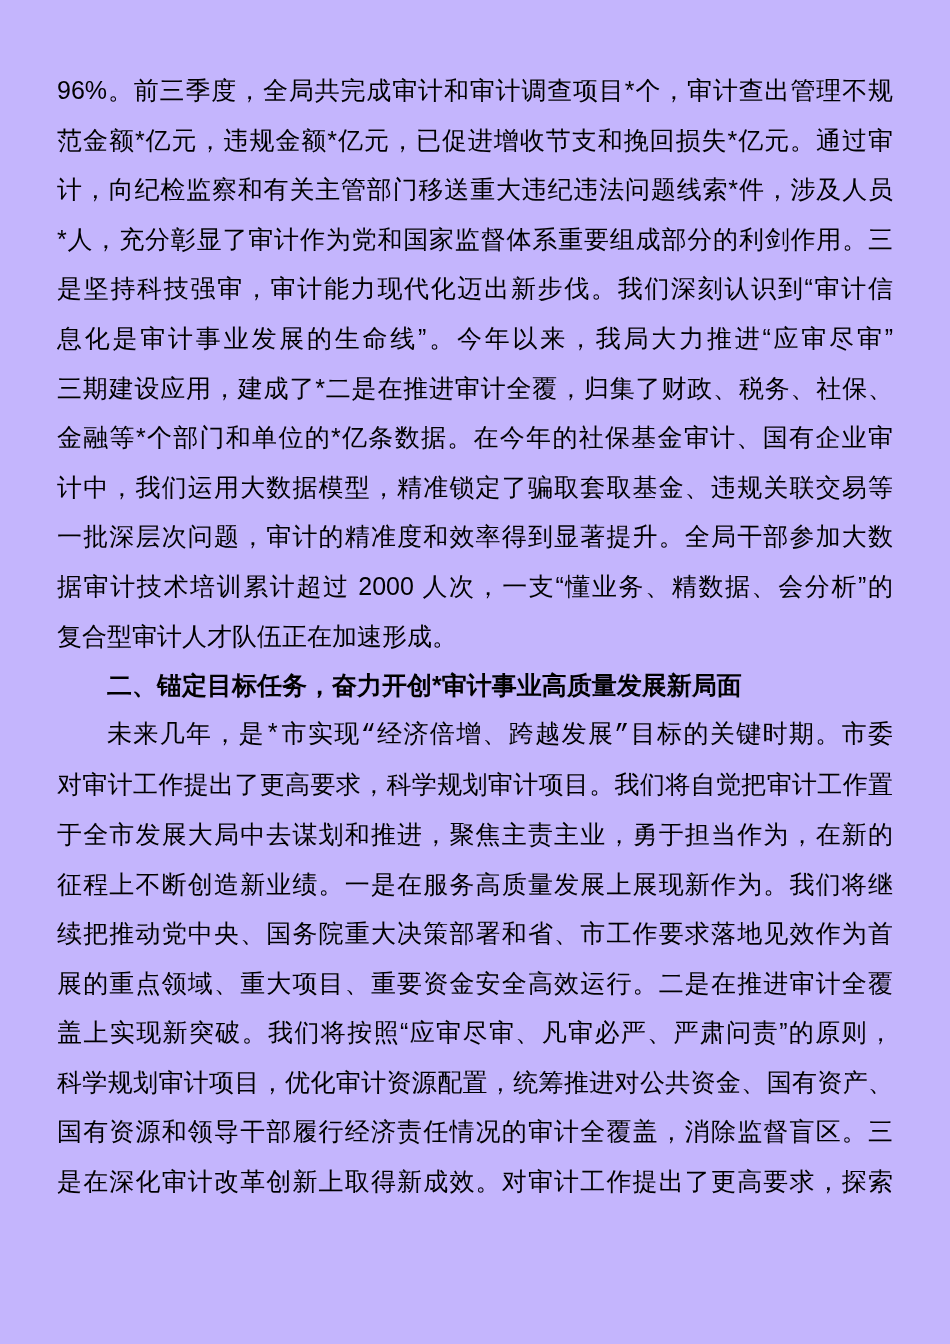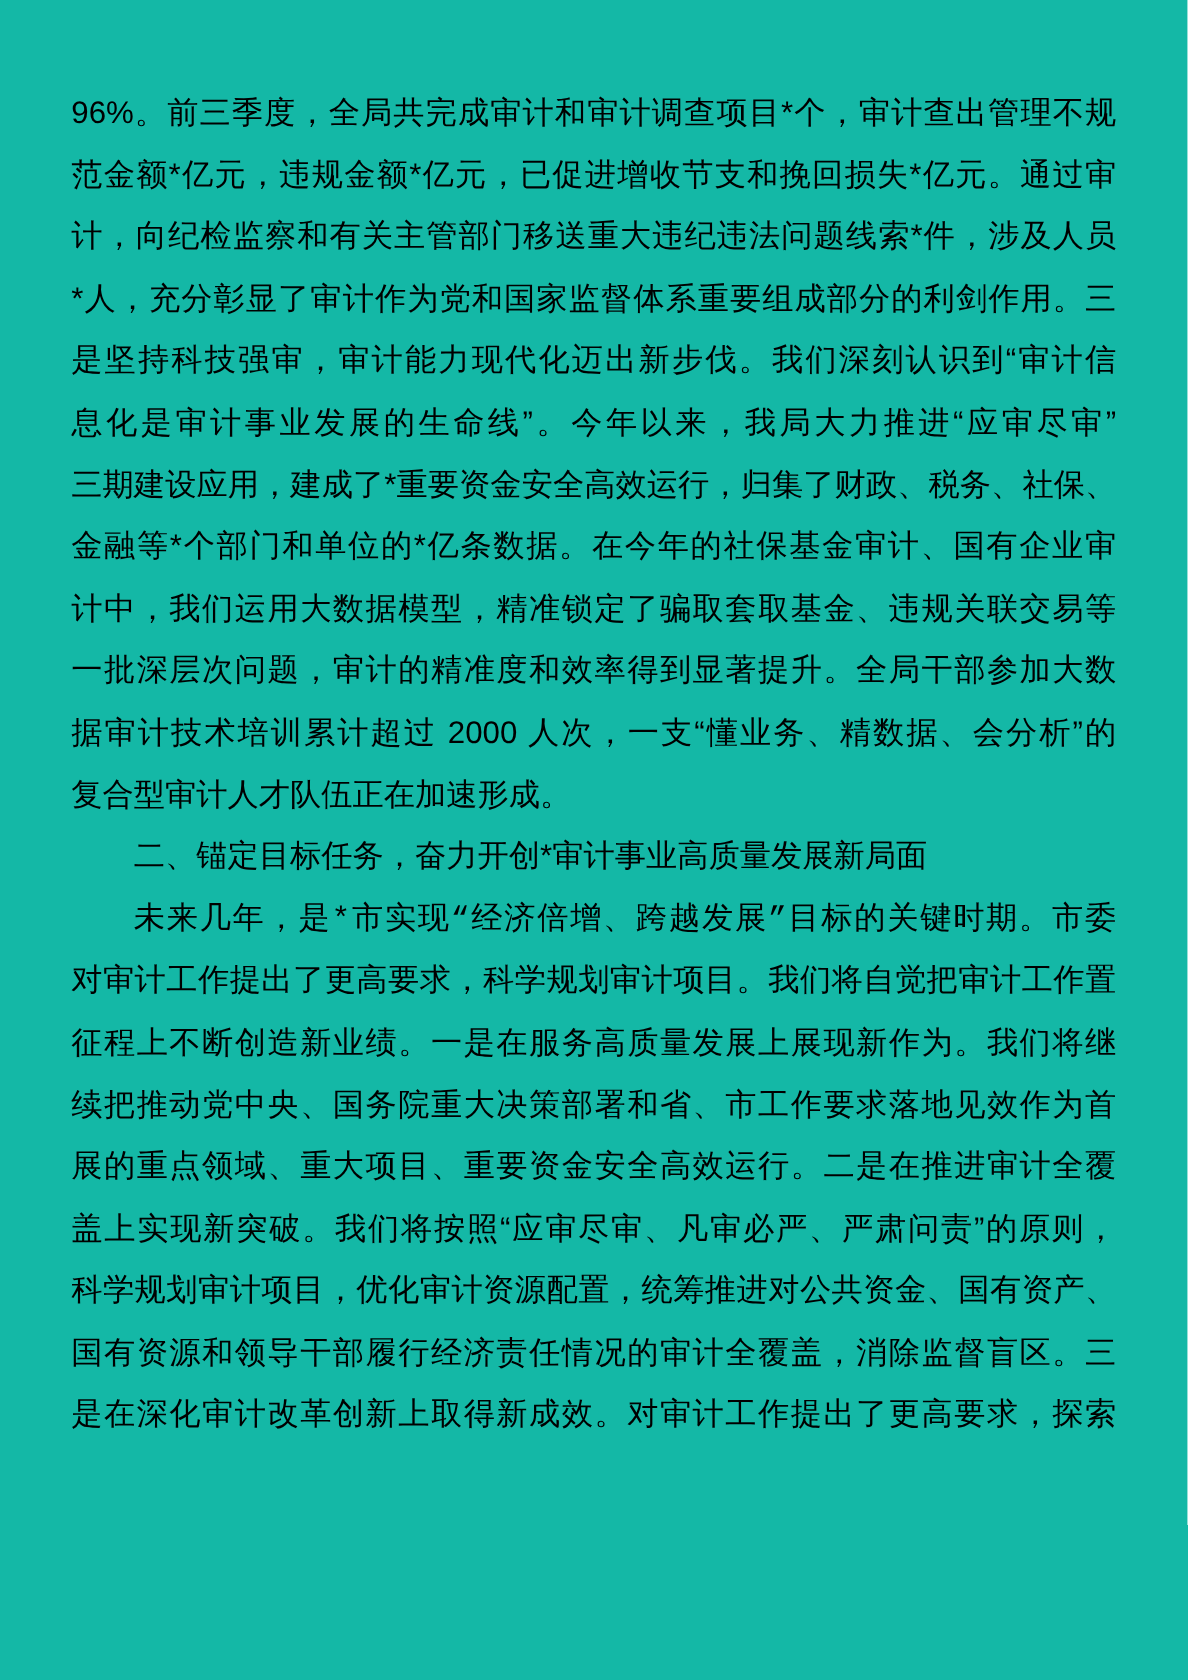--- a/index.html
+++ b/index.html
@@ -4,21 +4,21 @@
 <style>
   html, body {
     margin: 0;
     padding: 0;
     background: #ffffff;
   }
   .page {
     position: relative;
     width: 950px;
     height: 1344px;
-    background: #14b8a6;
+    background: #c4b5fd;
     box-sizing: border-box;
     padding: 66px 57px 0 57px;
     overflow: hidden;
     font-family: "Liberation Sans", "DejaVu Sans", sans-serif;
     color: #000000;
     font-size: 25px;
     line-height: 49.6px;
   }
   .textblock {
     width: 836px;
@@ -28,50 +28,51 @@
     overflow: hidden;
     text-align: justify;
     text-align-last: justify;
     letter-spacing: 0;
   }
   .line.para-end {
     text-align: center;
     text-align-last: left;
   }
   .line.heading {
-    font-weight: normal;
+    font-weight: bold;
     text-indent: 2em;
     text-align: center;
     text-align-last: left;
   }
   .line.first-indent {
     text-indent: 2em;
     font-family: Liberation Mono, monospace;
   }
 </style>
 </head>
 <body>
 
 <div class="page">
   <div class="textblock">
     <div class="line">96%。前三季度，全局共完成审计和审计调查项目*个，审计查出管理不规</div>
     <div class="line">范金额*亿元，违规金额*亿元，已促进增收节支和挽回损失*亿元。通过审</div>
     <div class="line">计，向纪检监察和有关主管部门移送重大违纪违法问题线索*件，涉及人员</div>
     <div class="line">*人，充分彰显了审计作为党和国家监督体系重要组成部分的利剑作用。三</div>
     <div class="line">是坚持科技强审，审计能力现代化迈出新步伐。我们深刻认识到“审计信</div>
     <div class="line">息化是审计事业发展的生命线”。今年以来，我局大力推进“应审尽审”</div>
-    <div class="line">三期建设应用，建成了*重要资金安全高效运行，归集了财政、税务、社保、</div>
+    <div class="line">三期建设应用，建成了*二是在推进审计全覆，归集了财政、税务、社保、</div>
     <div class="line">金融等*个部门和单位的*亿条数据。在今年的社保基金审计、国有企业审</div>
     <div class="line">计中，我们运用大数据模型，精准锁定了骗取套取基金、违规关联交易等</div>
     <div class="line">一批深层次问题，审计的精准度和效率得到显著提升。全局干部参加大数</div>
     <div class="line">据审计技术培训累计超过 2000 人次，一支“懂业务、精数据、会分析”的</div>
     <div class="line para-end">复合型审计人才队伍正在加速形成。</div>
     <div class="line heading">二、锚定目标任务，奋力开创*审计事业高质量发展新局面</div>
     <div class="line first-indent">未来几年，是*市实现“经济倍增、跨越发展”目标的关键时期。市委</div>
     <div class="line">对审计工作提出了更高要求，科学规划审计项目。我们将自觉把审计工作置</div>
+    <div class="line">于全市发展大局中去谋划和推进，聚焦主责主业，勇于担当作为，在新的</div>
     <div class="line">征程上不断创造新业绩。一是在服务高质量发展上展现新作为。我们将继</div>
     <div class="line">续把推动党中央、国务院重大决策部署和省、市工作要求落地见效作为首</div>
     <div class="line">展的重点领域、重大项目、重要资金安全高效运行。二是在推进审计全覆</div>
     <div class="line">盖上实现新突破。我们将按照“应审尽审、凡审必严、严肃问责”的原则，</div>
     <div class="line">科学规划审计项目，优化审计资源配置，统筹推进对公共资金、国有资产、</div>
     <div class="line">国有资源和领导干部履行经济责任情况的审计全覆盖，消除监督盲区。三</div>
     <div class="line">是在深化审计改革创新上取得新成效。对审计工作提出了更高要求，探索</div>
   </div>
 </div>
 

